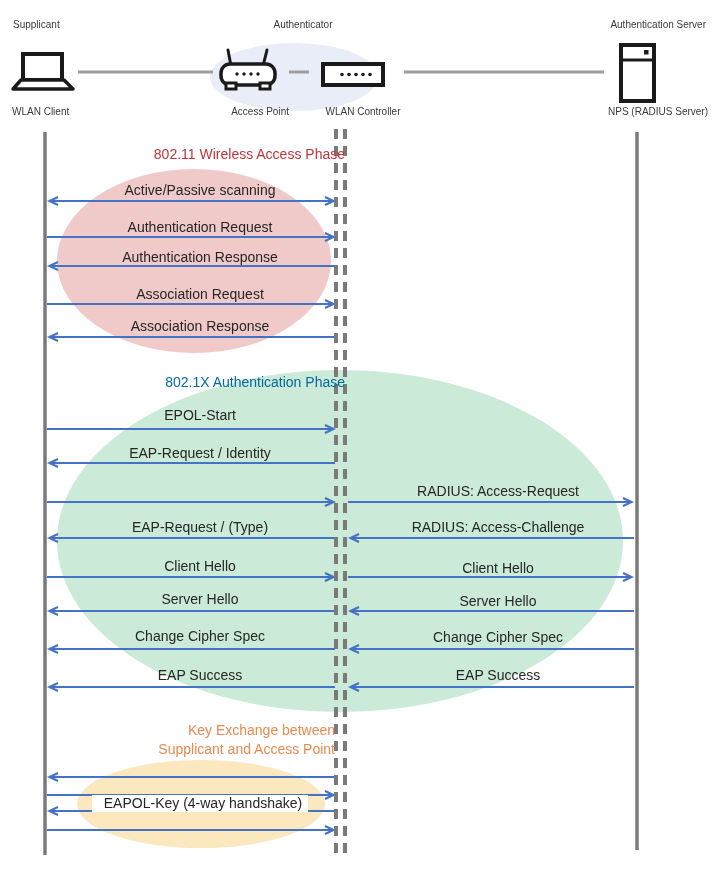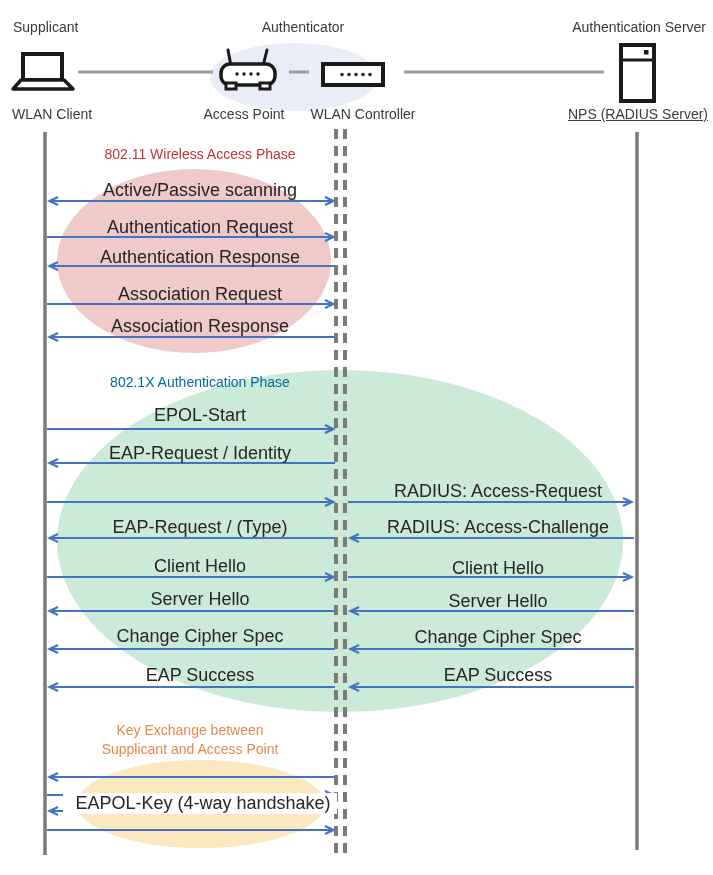--- a/index.html
+++ b/index.html
@@ -1,26 +1,26 @@
 <!DOCTYPE html>
 <html><head>
 <meta charset="utf-8">
 <style>
   html,body { margin:0; padding:0; background:#ffffff; }
   .canvas {
     position:relative; width:713px; height:875px; background:#ffffff;
     font-family:"Liberation Sans", sans-serif; overflow:hidden;
   }
   .canvas svg { position:absolute; left:0; top:0; }
-  .lbl  { position:absolute; font-size:14px; color:#3a3a3a; white-space:nowrap; }
-  .msg  { position:absolute; font-size:18px; color:#262626; text-align:center;
+  .lbl  { position:absolute; font-size:10px; color:#3a3a3a; white-space:nowrap; }
+  .msg  { position:absolute; font-size:14px; color:#262626; text-align:center;
           width:290px; white-space:nowrap; line-height:18px; }
   .cL   { left:55px; }
   .cR   { left:353px; }
-  .title{ position:absolute; font-size:14px; text-align:center; width:290px;
+  .title{ position:absolute; font-size:14px; text-align:right; width:290px;
           white-space:nowrap; line-height:18px; }
   .tRed    { color:#c13438; left:55px; }
   .tGreen  { color:#0369a1; left:55px; }
   .tOrange { color:#e9894e; left:45px; }
   .whitebox { background:#ffffff; padding:0 6px 1px 12px; }
 </style>
 </head>
 <body>
 
 <div class="canvas">
@@ -109,23 +109,23 @@
       <line x1="621" y1="60" x2="654" y2="60" stroke="#1a1a1a" stroke-width="3"></line>
       <rect x="644" y="50" width="4.5" height="4.5" fill="#1a1a1a"></rect>
     </g>
   </svg>
 
   <div class="lbl" style="left:13px; top:19px;">Supplicant</div>
   <div class="lbl" style="left:500px; top:19px; width:206px; text-align:right;">Authentication Server</div>
   <div class="lbl" style="left:210px; top:19px; width:186px; text-align:center;">Authenticator</div>
 
   <div class="lbl" style="left:12px;  top:106px;">WLAN Client</div>
-  <div class="lbl" style="left:199px; top:106px; width:90px;  text-align:center;">Access Point</div>
+  <div class="lbl" style="left:199px; top:106px; width:90px;  text-align:right;">Access Point</div>
   <div class="lbl" style="left:307px; top:106px; width:112px; text-align:center;">WLAN Controller</div>
-  <div class="lbl" style="left:540px; top:106px; width:168px; text-align:right;text-decoration:underline;">NPS (RADIUS Server)</div>
+  <div class="lbl" style="left:540px; top:106px; width:168px; text-align:right;">NPS (RADIUS Server)</div>
 
   <div class="title tRed" style="top:145px;">802.11 Wireless Access Phase</div>
   <div class="msg cL" style="top:181px;">Active/Passive scanning</div>
   <div class="msg cL" style="top:218px;">Authentication Request</div>
   <div class="msg cL" style="top:248px;">Authentication Response</div>
   <div class="msg cL" style="top:285px;">Association Request</div>
   <div class="msg cL" style="top:317px;">Association Response</div>
 
   <div class="title tGreen" style="top:373px;">802.1X Authentication Phase</div>
   <div class="msg cL" style="top:406px;">EPOL-Start</div>

